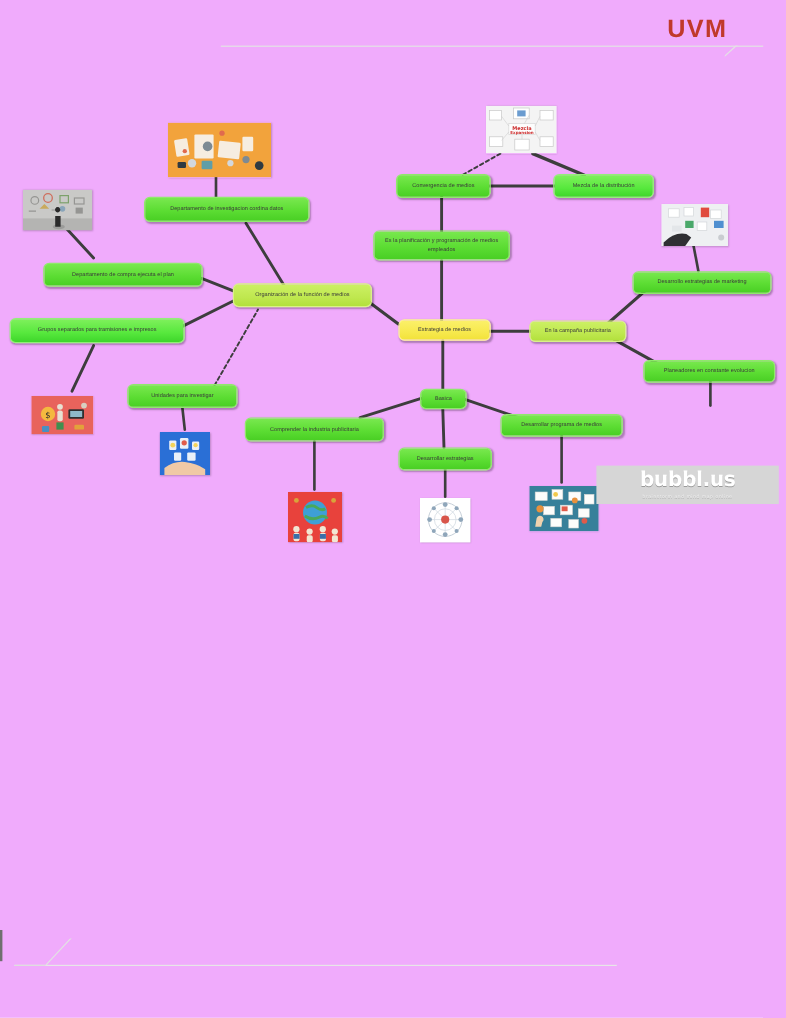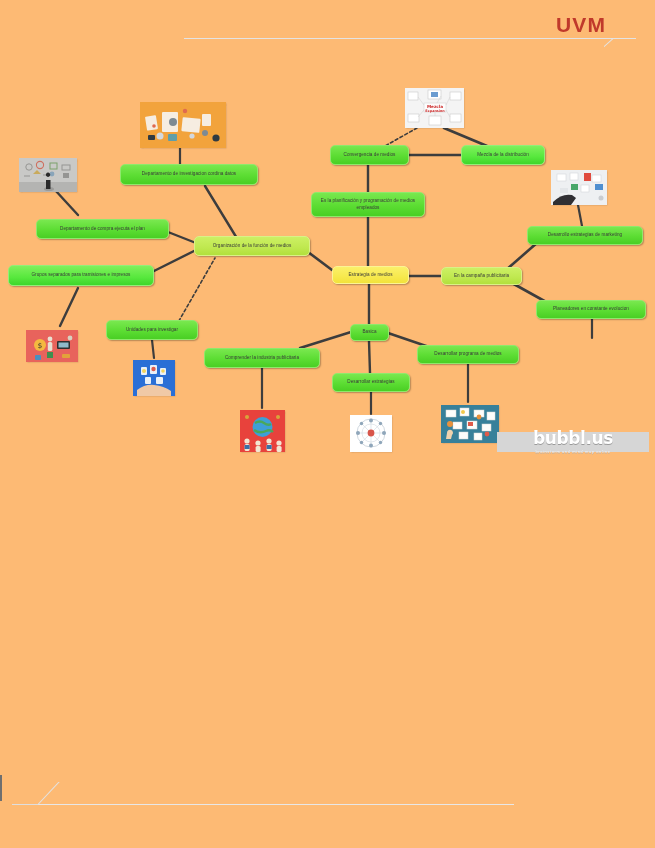--- a/index.html
+++ b/index.html
@@ -1,20 +1,20 @@
 <!DOCTYPE html>
 <html><head>
 <meta charset="utf-8">
 <style>
   html,body{margin:0;padding:0;}
   body{
     width:655px;height:848px;background:#ffffff;position:relative;
     font-family:"Liberation Sans",sans-serif;overflow:hidden;
   }
-  .page{position:absolute;inset:0;background:#fdba74;}
+  .page{position:absolute;inset:0;background:#f0abfc;}
 
   
   .hdr-logo{
     position:absolute;left:556px;top:14px;
     font-family:"Liberation Sans",sans-serif;
     font-size:21px;font-weight:bold;letter-spacing:1.2px;
     color:#c0392b;line-height:1;
   }
   .hdr-rule{
     position:absolute;left:184px;top:38px;width:452px;height:1px;
@@ -86,21 +86,21 @@
 
   
   .imgbox{
     position:absolute;overflow:hidden;z-index:4;
     box-shadow:0.5px 0.5px 1.5px rgba(0,0,0,.22);
   }
   .imgbox svg{display:block;width:100%;height:100%;}
 
   
   .wm{
-    position:absolute;left:497px;top:432px;width:152px;height:20px;
+    position:absolute;left:497px;top:388px;width:152px;height:32px;
     background:#d6d6d6;z-index:8;
     display:flex;flex-direction:column;align-items:center;justify-content:center;
   }
   .wm-main{
     font-family:"DejaVu Sans",sans-serif;
     font-size:17px;font-weight:bold;letter-spacing:-0.4px;
     color:#ffffff;text-shadow:0 1px 0 #9a9a9a;line-height:1;
   }
   .wm-sub{
     font-size:4px;color:#f2f2f2;letter-spacing:.6px;margin-top:2px;

